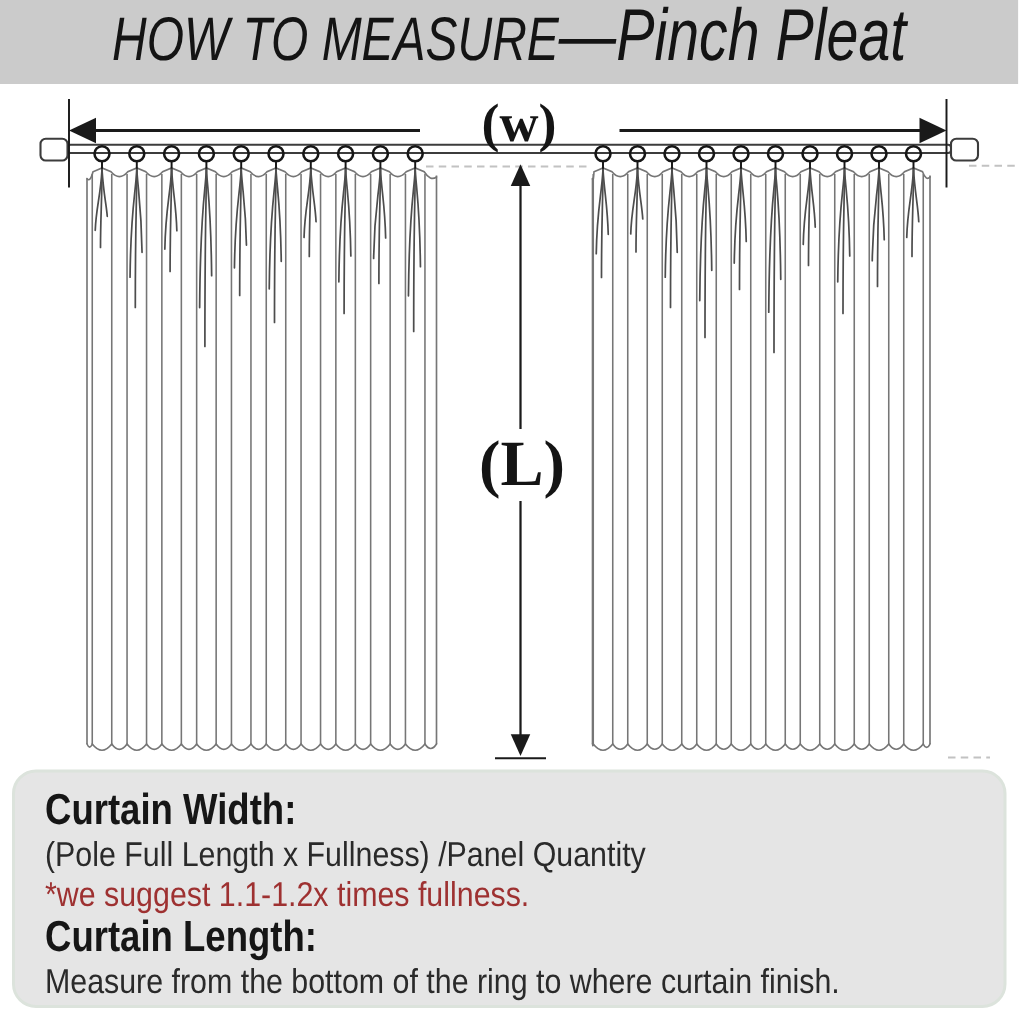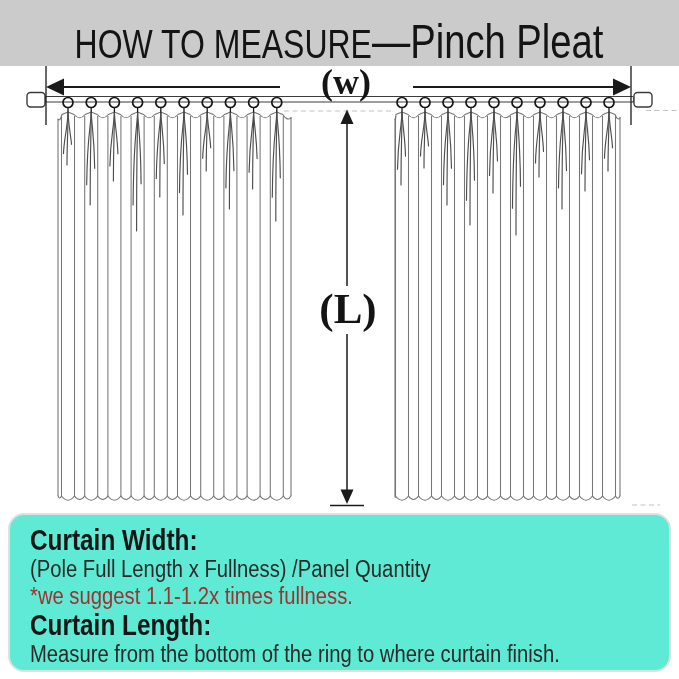--- a/index.html
+++ b/index.html
@@ -2,34 +2,34 @@
 <html><head>
 <meta charset="utf-8">
 <style>
   html,body{margin:0;padding:0;background:#fff;}
   .page{
     position:relative; width:679px; height:679px; overflow:hidden;
     background:#fff; font-family:"Liberation Sans",sans-serif;
   }
   
   .header-bar{
-    position:absolute; left:0; top:0; width:679px; height:66px;
-    background:#cbcbcb; display:flex; align-items:flex-end; justify-content:center;
+    position:absolute; left:0; top:0; width:679px; height:56px;
+    background:#cbcbcb; display:flex; align-items:flex-start; justify-content:center;font-style:italic;
   }
   .title-row{display:flex; align-items:baseline; transform:scaleX(.78); white-space:pre; color:#141414;}
   .t-main{font-size:41px; line-height:1;}
   .t-accent{font-size:49px; line-height:1;}
   
   .scene-wrap{position:absolute; left:0; top:57px; width:679px; height:456px;}
   svg{display:block;}
   .svg-label{font-family:"Liberation Serif",serif; font-weight:bold; fill:#141414;}
   
   .info-box{
     position:absolute; left:8px; top:513px; width:663px; height:159px;
-    box-sizing:border-box; background:#5eead4;
+    box-sizing:border-box; background:#e5e5e5;
     border:2px solid #dce3dc; border-radius:16px;
     padding:9px 0 0 20px; overflow:hidden;
   }
   .info-box p{margin:0; transform-origin:0 0; white-space:pre;}
   .ib-h{font-size:29px; font-weight:600; color:#161616; line-height:32px; transform:scaleX(.84);}
   .ib-b{font-size:23px; font-weight:400; color:#2a2a2a; line-height:27px; transform:scaleX(.88);}
   .ib-note{font-size:23px; color:#9e3131; line-height:26px; margin:5px 0 3px 22px; transform:scaleX(.88);}
 </style>
 </head>
 <body>

